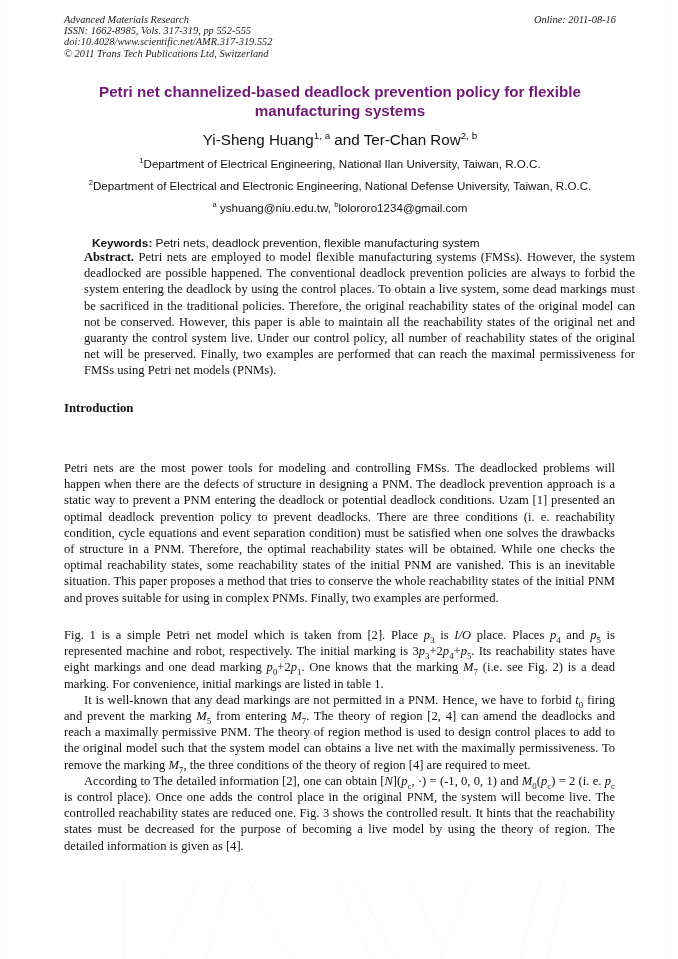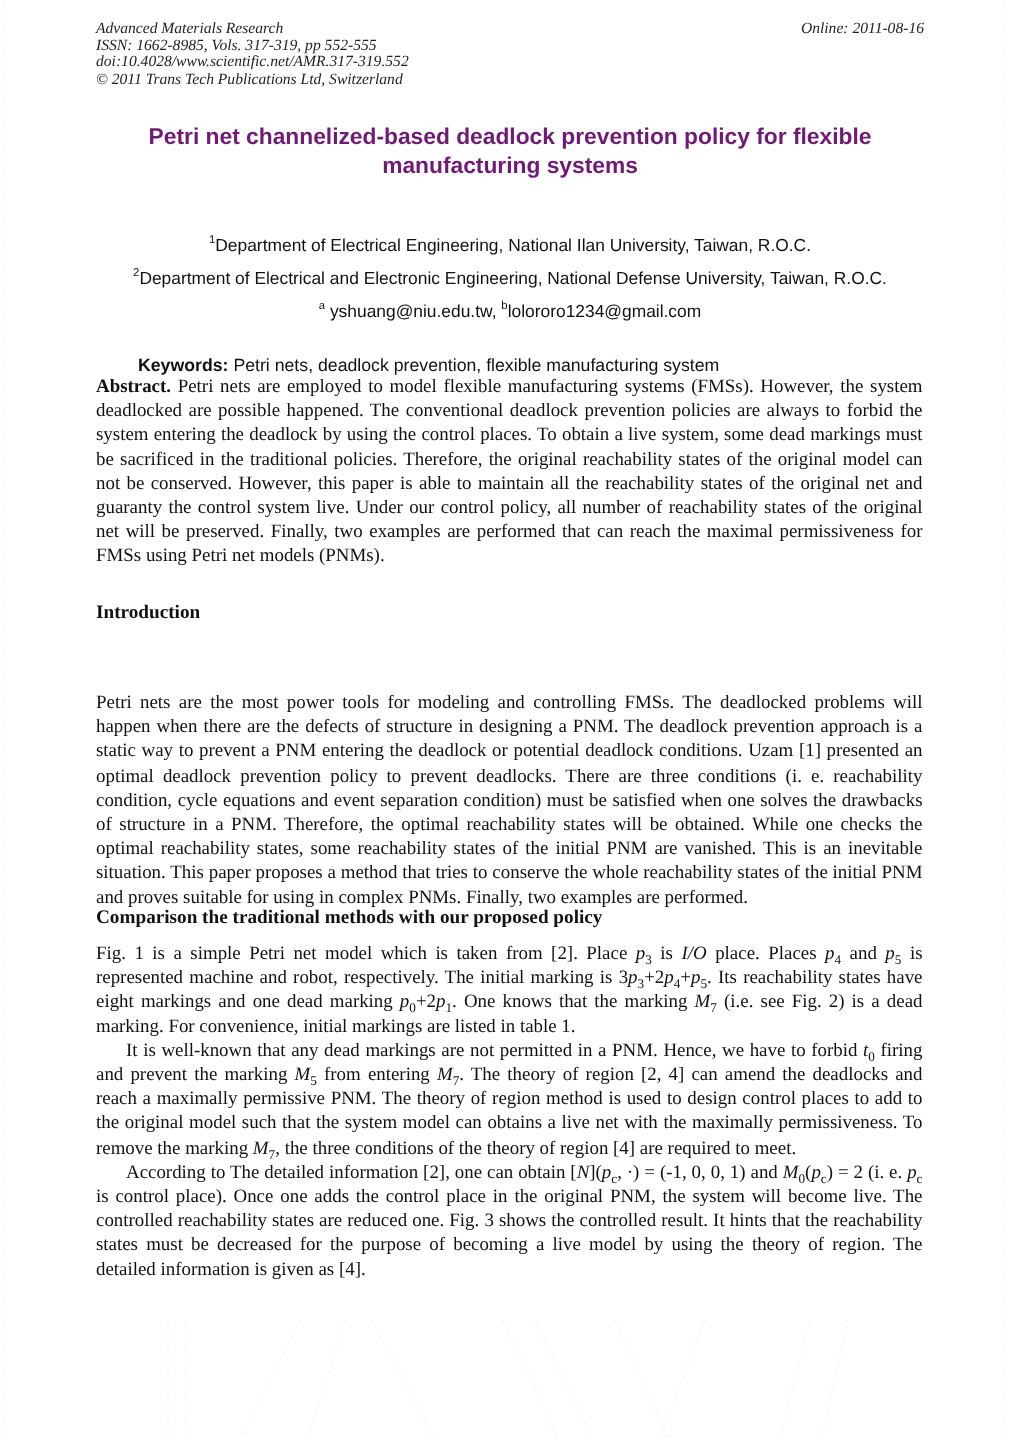--- a/index.html
+++ b/index.html
@@ -11,21 +11,21 @@
   .title { position: absolute; left: 60px; width: 560px; top: 82px; text-align: center; font-family: "Liberation Sans", sans-serif; font-weight: bold; font-size: 15.2px; line-height: 19px; color: #701a75; }
   .authors { position: absolute; left: 60px; width: 560px; top: 130px; text-align: center; font-family: "Liberation Sans", sans-serif; font-size: 15.2px; line-height: 20px; }
   .affil { position: absolute; left: 60px; width: 560px; text-align: center; font-family: "Liberation Sans", sans-serif; font-size: 11.6px; line-height: 14px; }
   .affil1 { top: 157px; }
   .affil2 { top: 179px; left: 62px; width: 556px; }
   .emails { position: absolute; left: 60px; width: 560px; top: 201px; text-align: center; font-family: "Liberation Sans", sans-serif; font-size: 11.6px; line-height: 14px; }
   sup { font-size: 65%; line-height: 0; vertical-align: super; }
   .keywords { position: absolute; left: 64px; top: 236px; width: 552px; font-family: "Liberation Sans", sans-serif; font-size: 11.8px; line-height: 15px; }
   .keywords b { font-weight: bold; margin-left: 28px; }
   .body-text { position: absolute; left: 64px; width: 551px; font-family: "Liberation Serif", serif; font-size: 12.6px; line-height: 16.2px; text-align: justify; }
-  .abstract { top: 249px; }
+  .abstract { top: 249px; margin-left: 20px; }
   .body-text b { font-weight: bold; }
   .sec-head { position: absolute; left: 64px; font-family: "Liberation Serif", serif; font-weight: bold; font-size: 12.8px; line-height: 16px; }
   .intro-head { top: 400px; }
   .intro { top: 424px; margin-top: 36px; }
   .comp-head { top: 603px; }
   .comp { top: 627px; }
   .indent { text-indent: 20px; display: block; }
   .para { display: block; }
   i { font-style: italic; }
   sub { font-size: 70%; line-height: 0; vertical-align: sub; }
@@ -57,20 +57,23 @@
   <div class="hdr hdr-left">
     <div>Advanced Materials Research</div>
     <div>ISSN: 1662-8985, Vols. 317-319, pp 552-555</div>
     <div>doi:10.4028/www.scientific.net/AMR.317-319.552</div>
     <div>© 2011 Trans Tech Publications Ltd, Switzerland</div>
   </div>
   <div class="hdr hdr-right">Online: 2011-08-16</div>
 
   <div class="title">Petri net channelized-based deadlock prevention policy for flexible manufacturing systems</div>
 
+  <div class="authors">
+    <span>Yi-Sheng Huang</span><sup>1, a</sup><span> and </span><span>Ter-Chan Row</span><sup>2, b</sup>
+  </div>
 
   <div class="affil affil1">
     <sup>1</sup><span>Department of Electrical Engineering, National Ilan University, Taiwan, R.O.C.</span>
   </div>
   <div class="affil affil2">
     <sup>2</sup><span>Department of Electrical and Electronic Engineering, National Defense University, Taiwan, R.O.C.</span>
   </div>
 
   <div class="emails">
     <sup>a</sup><span> yshuang@niu.edu.tw</span>, <sup>b</sup><span>lolororo1234@gmail.com</span>
@@ -80,21 +83,20 @@
     <b>Keywords:</b><span> Petri nets, deadlock prevention, flexible manufacturing system</span>
   </div>
 
   <div class="body-text abstract">
     <b>Abstract.</b><span> Petri nets are employed to model flexible manufacturing systems (FMSs). However, the system deadlocked are possible happened.  The conventional deadlock prevention policies are always to forbid the system entering the deadlock by using the control places. To obtain a live system, some dead markings must be sacrificed in the traditional policies. Therefore, the original reachability states of the original model can not be conserved. However, this paper is able to maintain all the reachability states of the original net and guaranty the control system live. Under our control policy, all number of reachability states of the original net will be preserved. Finally, two examples are performed that can reach the maximal permissiveness for FMSs using Petri net models (PNMs).</span>
   </div>
 
   <div class="sec-head intro-head">Introduction</div>
   <div class="body-text intro">Petri nets are the most power tools for modeling and controlling FMSs. The deadlocked problems will happen when there are the defects of structure in designing a PNM. The deadlock prevention approach is a static way to prevent a PNM entering the deadlock or potential deadlock conditions. Uzam [1] presented an optimal deadlock prevention policy to prevent deadlocks. There are three conditions (i. e. reachability condition, cycle equations and event separation condition) must be satisfied when one solves the drawbacks of structure in a PNM. Therefore, the optimal reachability states will be obtained. While one checks the optimal reachability states, some reachability states of the initial PNM are vanished. This is an inevitable situation. This paper proposes a method that tries to conserve the whole reachability states of the initial PNM and proves suitable for using in complex PNMs. Finally, two examples are performed.</div>
 
-  <div class="sec-head comp-head">Comparison the traditional methods with our proposed policy</div>
 
   <div class="body-text comp">
     <span class="para"><span>Fig. 1 is a simple Petri net model which is taken from [2]. Place </span><i>p</i><sub>3</sub><span> is </span><i>I/O</i><span> place. Places </span><i>p</i><sub>4</sub><span> and </span><i>p</i><sub>5</sub><span> is represented machine and robot, respectively. The initial marking is 3</span><i>p</i><sub>3</sub><span>+2</span><i>p</i><sub>4</sub><span>+</span><i>p</i><sub>5</sub><span>. Its reachability states have eight markings and one dead marking </span><i>p</i><sub>0</sub><span>+2</span><i>p</i><sub>1</sub><span>. One knows that the marking </span><i>M</i><sub>7</sub><span> (i.e. see Fig. 2) is a dead marking. For convenience, initial markings are listed in table 1.</span></span>
 
     <span class="indent"><span>It is well-known that any dead markings are not permitted in a PNM. Hence, we have to forbid </span><i>t</i><sub>0</sub><span> firing and prevent the marking </span><i>M</i><sub>5</sub><span> from entering </span><i>M</i><sub>7</sub><span>. The theory of region [2, 4] can amend the deadlocks and reach a maximally permissive PNM. The theory of region method is used to design control places to add to the original model such that the system model can obtains a live net with the maximally permissiveness. To remove the marking </span><i>M</i><sub>7</sub><span>, the three conditions of the theory of region [4] are required to meet.</span></span>
 
     <span class="indent"><span>According to The detailed information [2], one can obtain [</span><i>N</i><span>](</span><i>p</i><sub>c</sub><span>, ·) = (-1, 0, 0, 1) and </span><i>M</i><sub>0</sub><span>(</span><i>p</i><sub>c</sub><span>) = 2 (i. e. </span><i>p</i><sub>c</sub><span> is control place). Once one adds the control place in the original PNM, the system will become live. The controlled reachability states are reduced one. Fig. 3 shows the controlled result. It hints that the reachability states must be decreased for the purpose of becoming a live model by using the theory of region. The detailed information is given as [4].</span></span>
   </div>
 
 </div>

